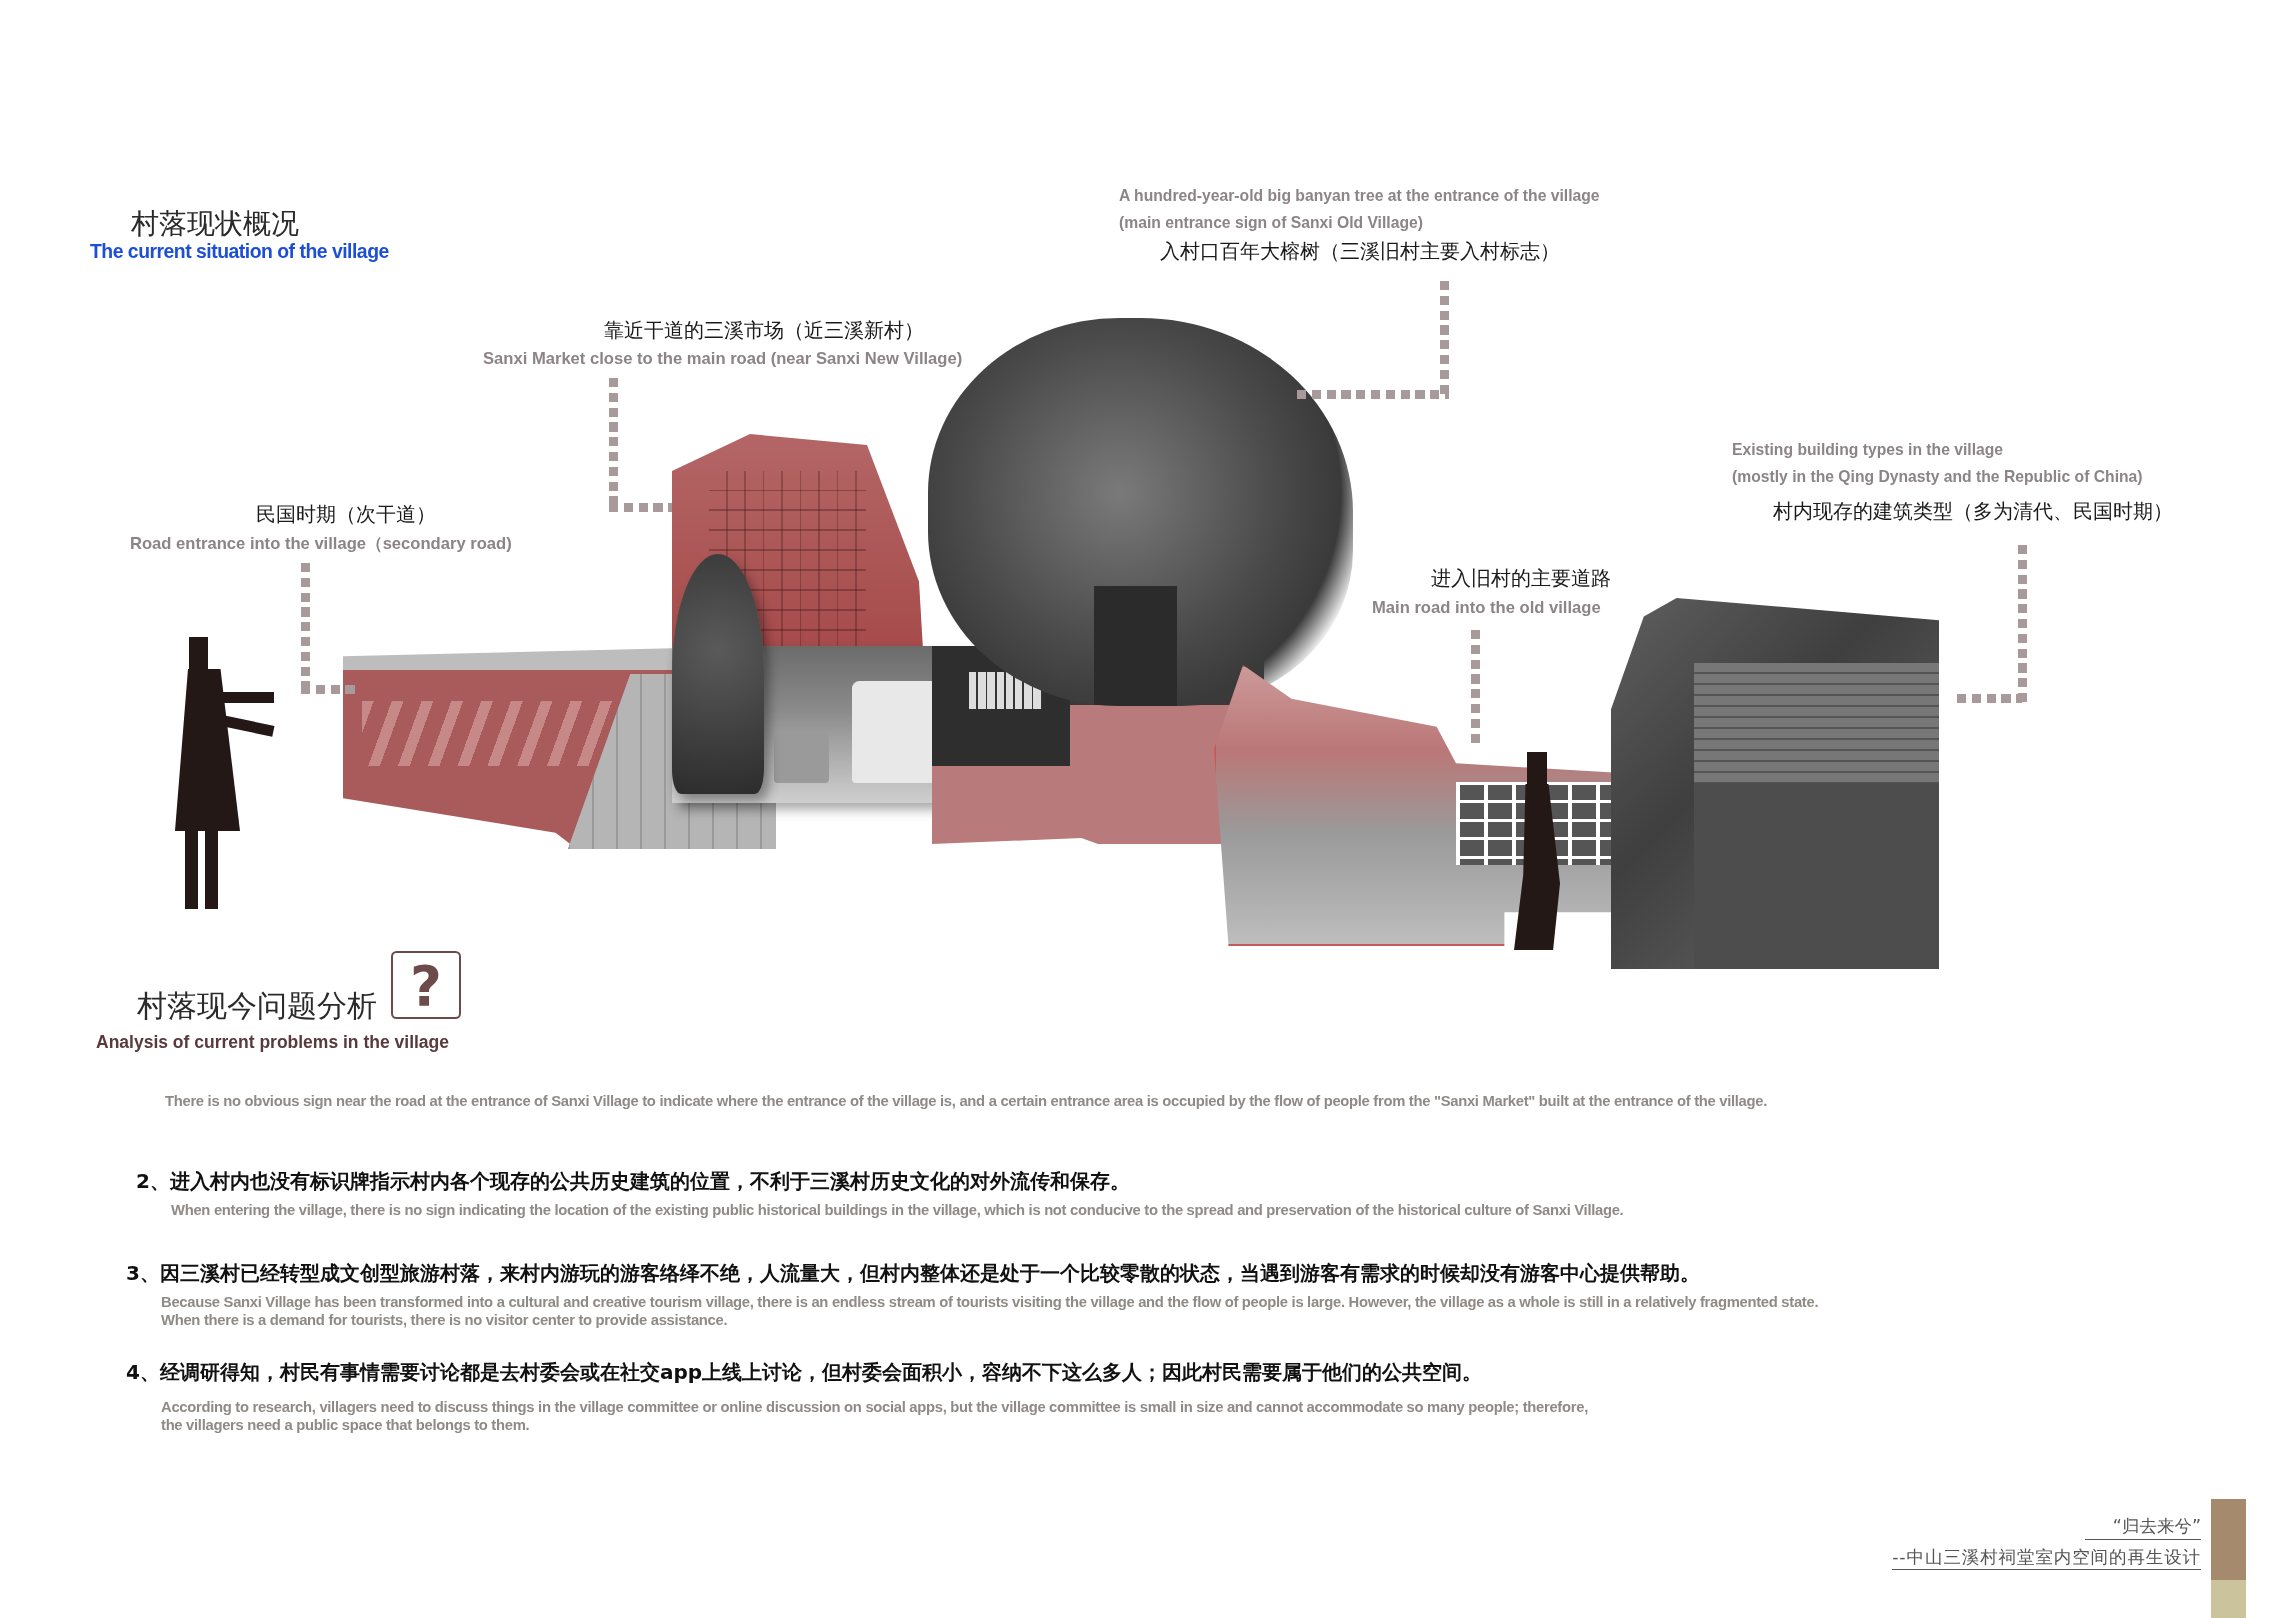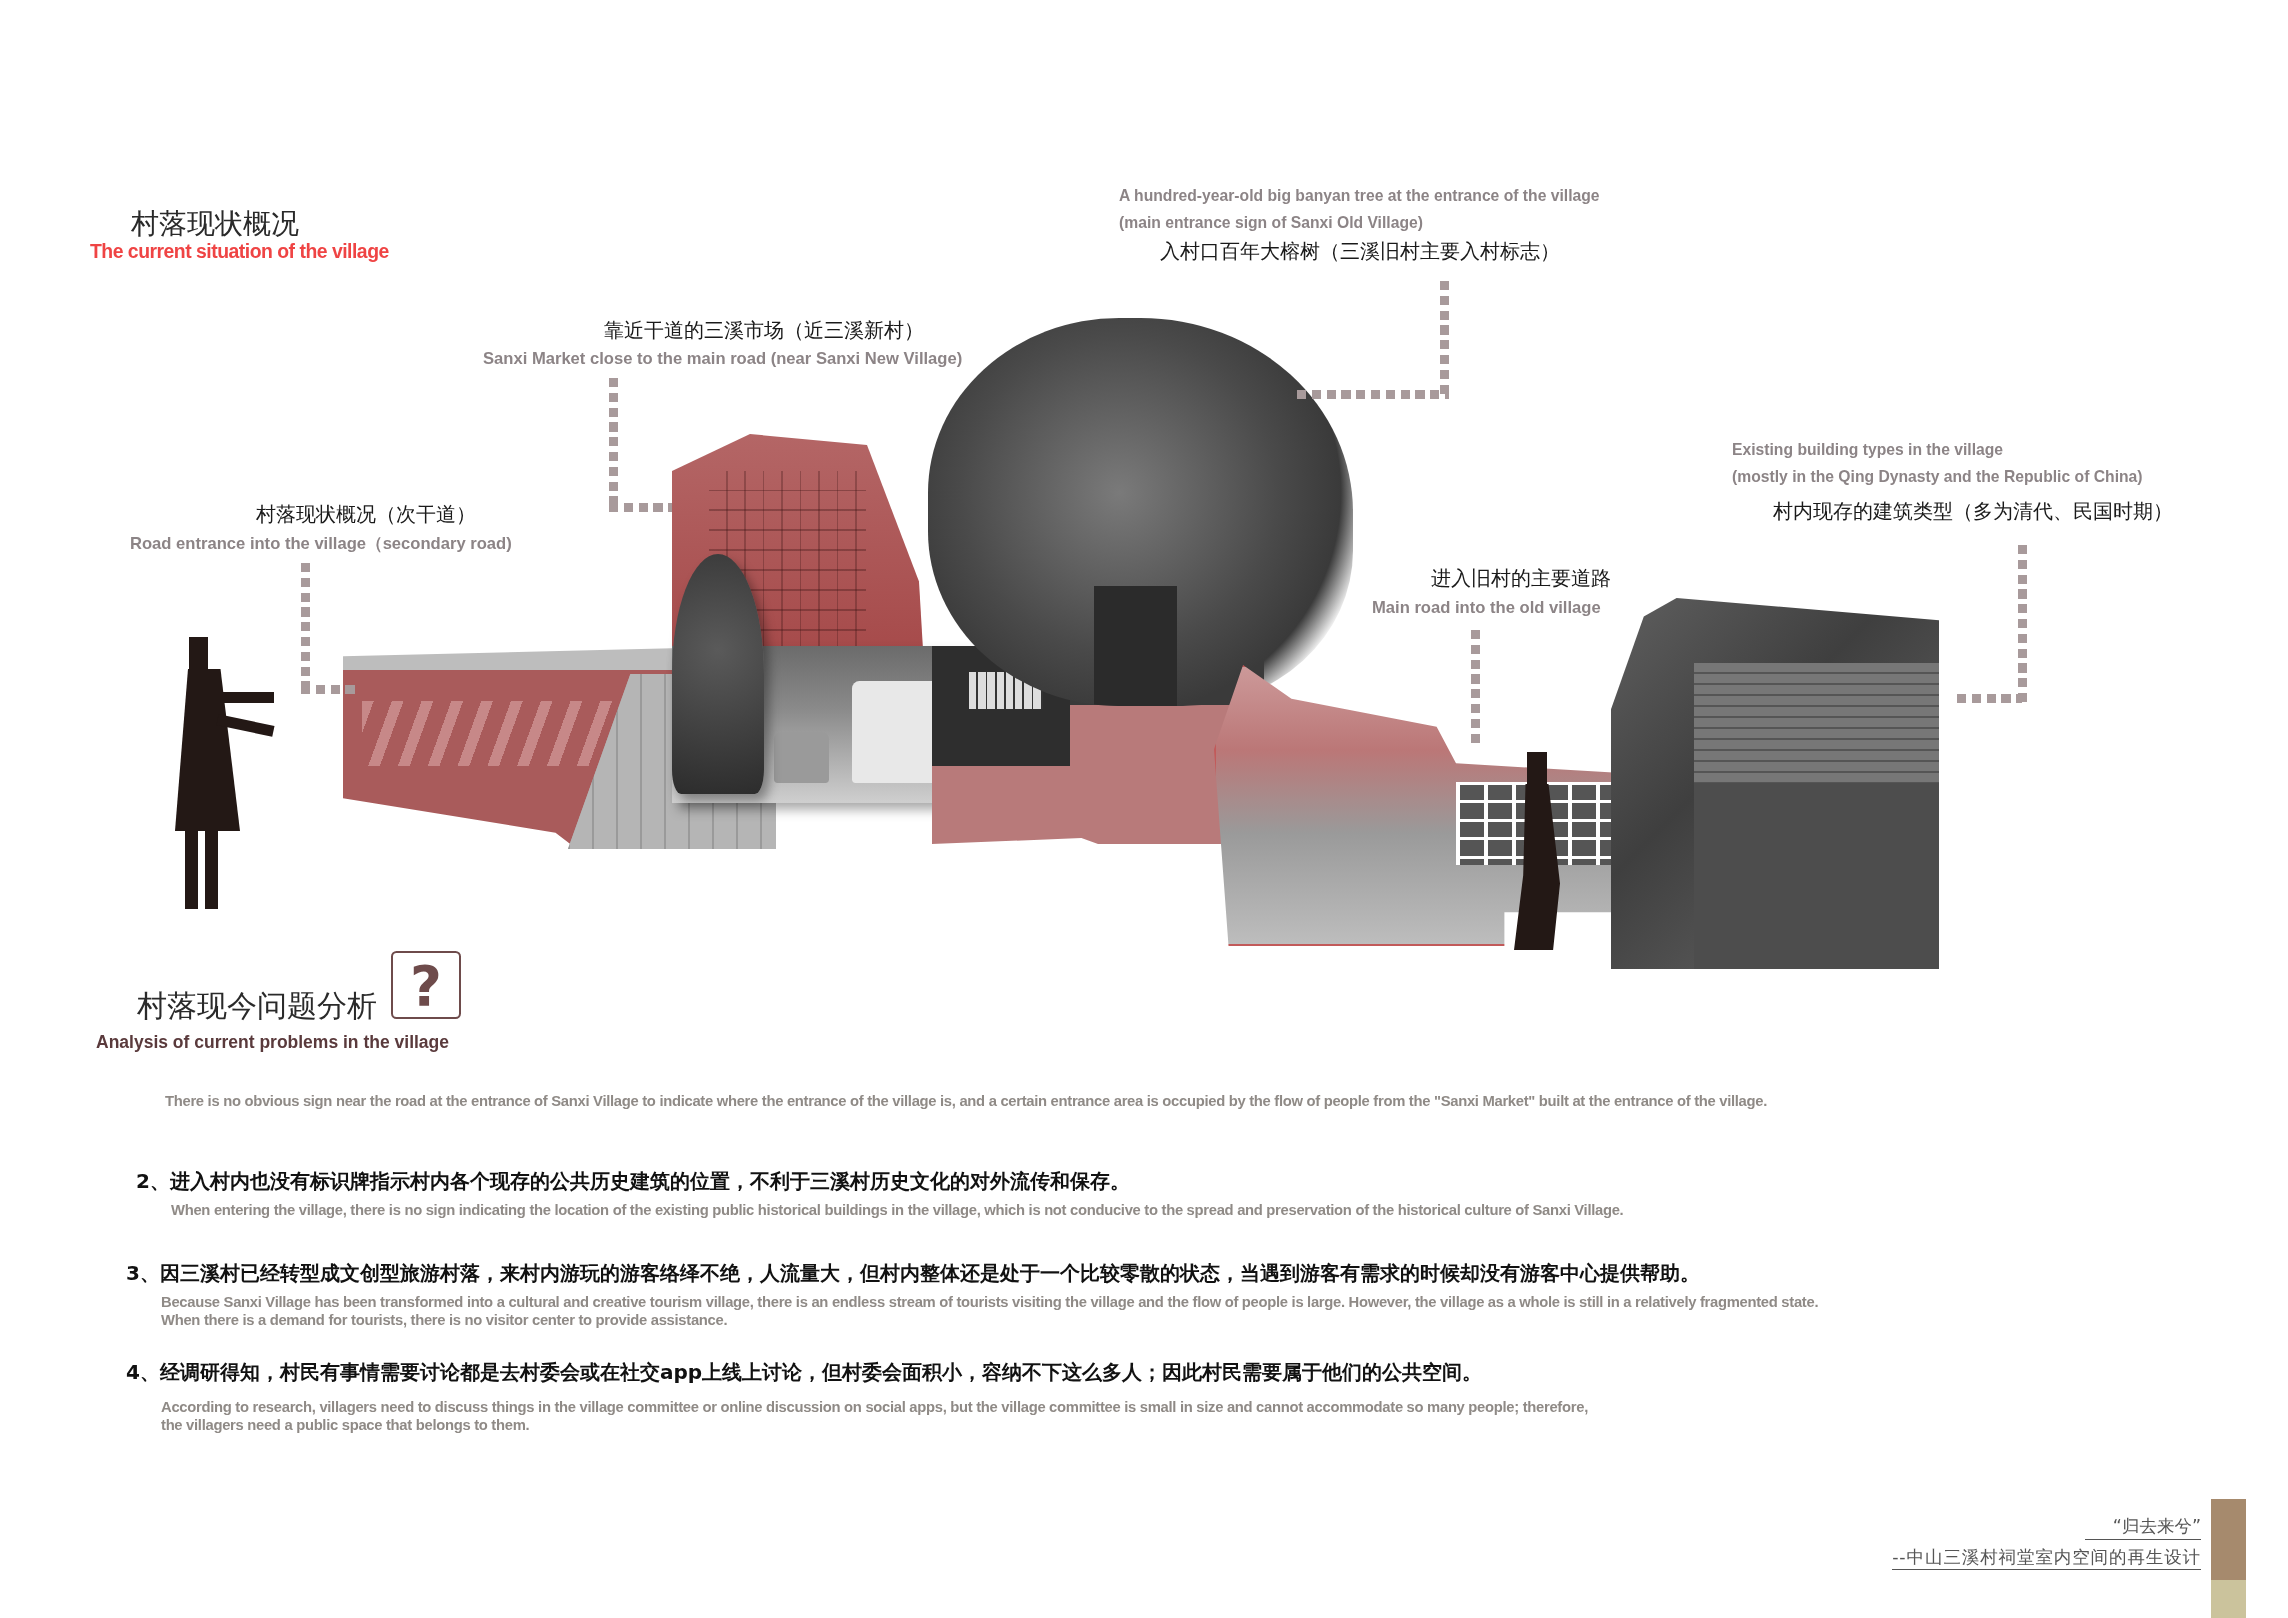--- a/index.html
+++ b/index.html
@@ -4,21 +4,21 @@
 <style>
   html, body { margin:0; padding:0; background:#ffffff; }
   body { width:2289px; height:1619px; position:relative; overflow:hidden;
          font-family:"DejaVu Sans", "Liberation Sans", sans-serif; color:#111; }
   .abs { position:absolute; }
   .zh { font-family:"DejaVu Sans", sans-serif; font-weight:normal; color:#1a1a1a; white-space:nowrap;margin-left:41px; }
   .en { font-family:"Liberation Sans", "DejaVu Sans", sans-serif; font-weight:bold; color:#8c8486; white-space:nowrap; }
 
   
   #overview-zh { left:90px; top:205px; font-size:28px; color:#2a2a2a; }
-  #overview-en { left:90px; top:240px; font-size:19.4px; color:#ef4444; letter-spacing:-0.5px; }
+  #overview-en { left:90px; top:240px; font-size:19.4px; color:#1d4ed8; letter-spacing:-0.5px; }
 
   
   .dots-v { width:9.2px; background:repeating-linear-gradient(to bottom, #a89a9b 0 9.2px, transparent 9.2px 14.8px); }
   .dots-h { height:9.2px; background:repeating-linear-gradient(to right, #a89a9b 0 9.2px, transparent 9.2px 14.8px); }
 
   
   .photo { position:absolute; overflow:hidden; box-shadow:5.5px 7.4px 11px rgba(0,0,0,0.35); }
   .road { left:343px; top:646px; width:425px; height:203px;
           background:linear-gradient(180deg,#bdbdbd 0 12%, #a95b5b 12% 100%);
           clip-path:polygon(0 5%,100% 0,100% 100%,55% 100%,50% 92%,0 75%); }
@@ -142,21 +142,21 @@
   <div class="abs dots-h" style="left:301px;top:685px;width:55px;"></div>
   <div class="abs dots-v" style="left:609px;top:378px;height:129px;"></div>
   <div class="abs dots-h" style="left:609px;top:503px;width:63px;"></div>
   <div class="abs dots-v" style="left:1440px;top:281px;height:115px;"></div>
   <div class="abs dots-h" style="left:1297px;top:390px;width:152px;"></div>
   <div class="abs dots-v" style="left:1471px;top:630px;height:115px;"></div>
   <div class="abs dots-v" style="left:2018px;top:545px;height:157px;"></div>
   <div class="abs dots-h" style="left:1957px;top:694px;width:65px;"></div>
 </div>
 
-<div class="abs zh lbl-zh" style="left:215px;top:501px;">村落现状概况（次干道）</div>
+<div class="abs zh lbl-zh" style="left:215px;top:501px;">民国时期（次干道）</div>
 <div class="abs en lbl-en" style="left:124px;top:533px;margin-left:6px;">Road entrance into the village（secondary road)</div>
 
 <div class="abs zh lbl-zh" style="left:563px;top:317px;">靠近干道的三溪市场（近三溪新村）</div>
 <div class="abs en lbl-en" style="left:483px;top:349px;">Sanxi Market close to the main road (near Sanxi New Village)</div>
 
 <div class="abs en" style="left:1119px;top:187px;font-size:15.7px;">A hundred-year-old big banyan tree at the entrance of the village</div>
 <div class="abs en" style="left:1119px;top:214px;font-size:15.7px;">(main entrance sign of Sanxi Old Village)</div>
 <div class="abs zh lbl-zh" style="left:1119px;top:238px;">入村口百年大榕树（三溪旧村主要入村标志）</div>
 
 <div class="abs zh lbl-zh" style="left:1390px;top:565px;">进入旧村的主要道路</div>

